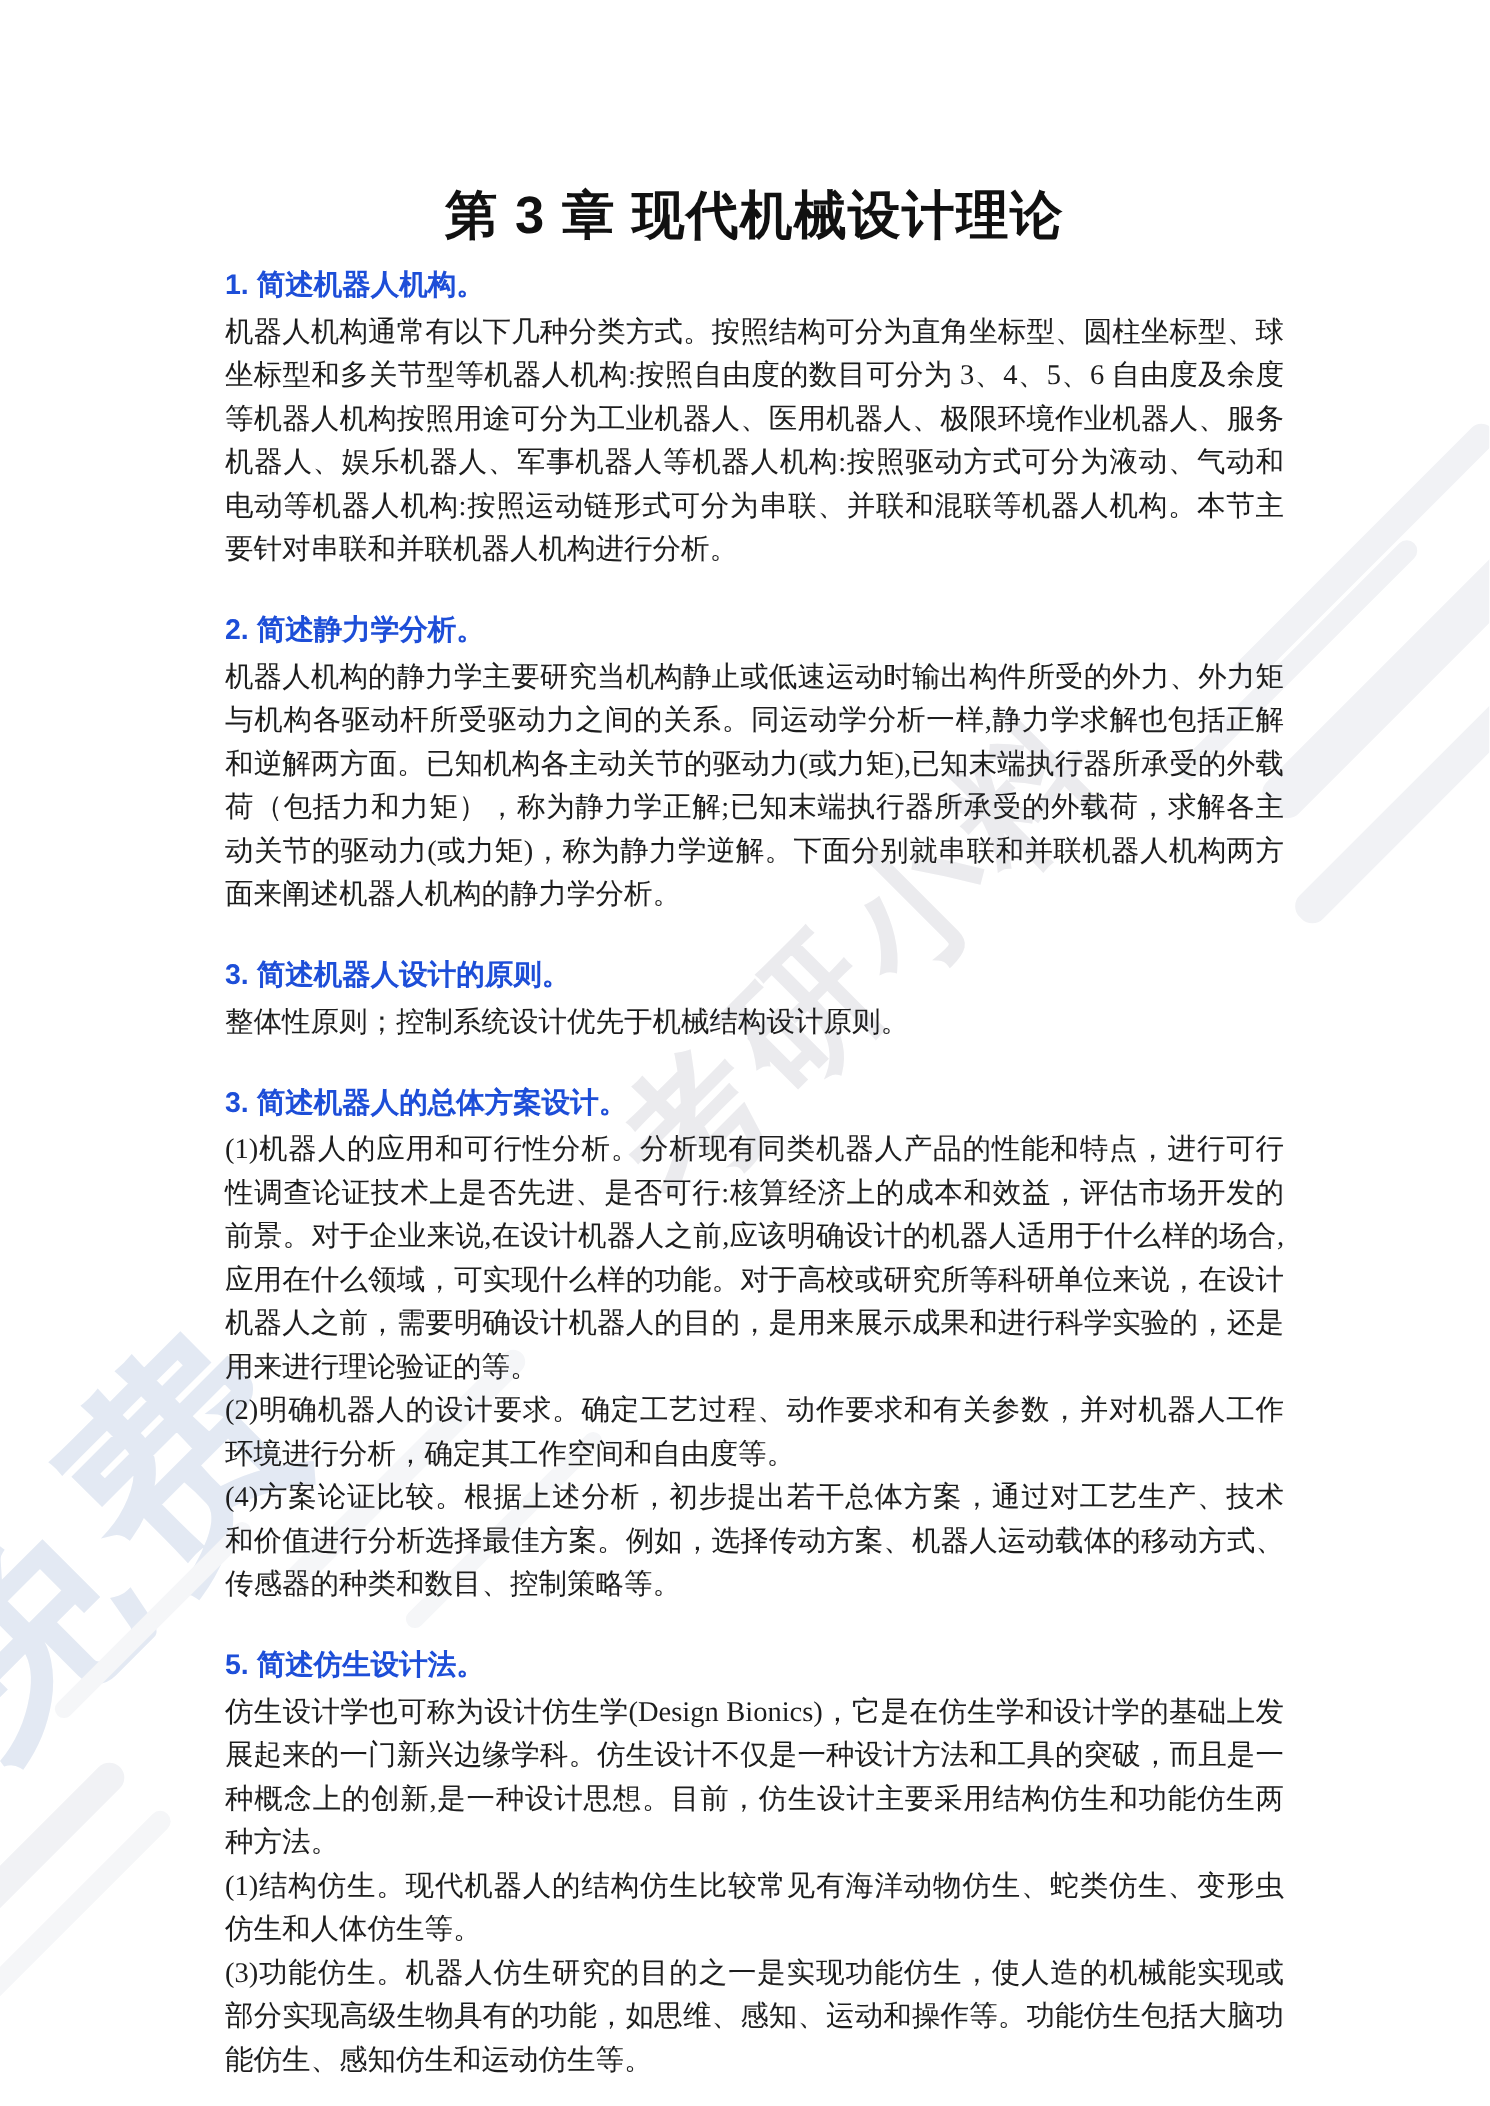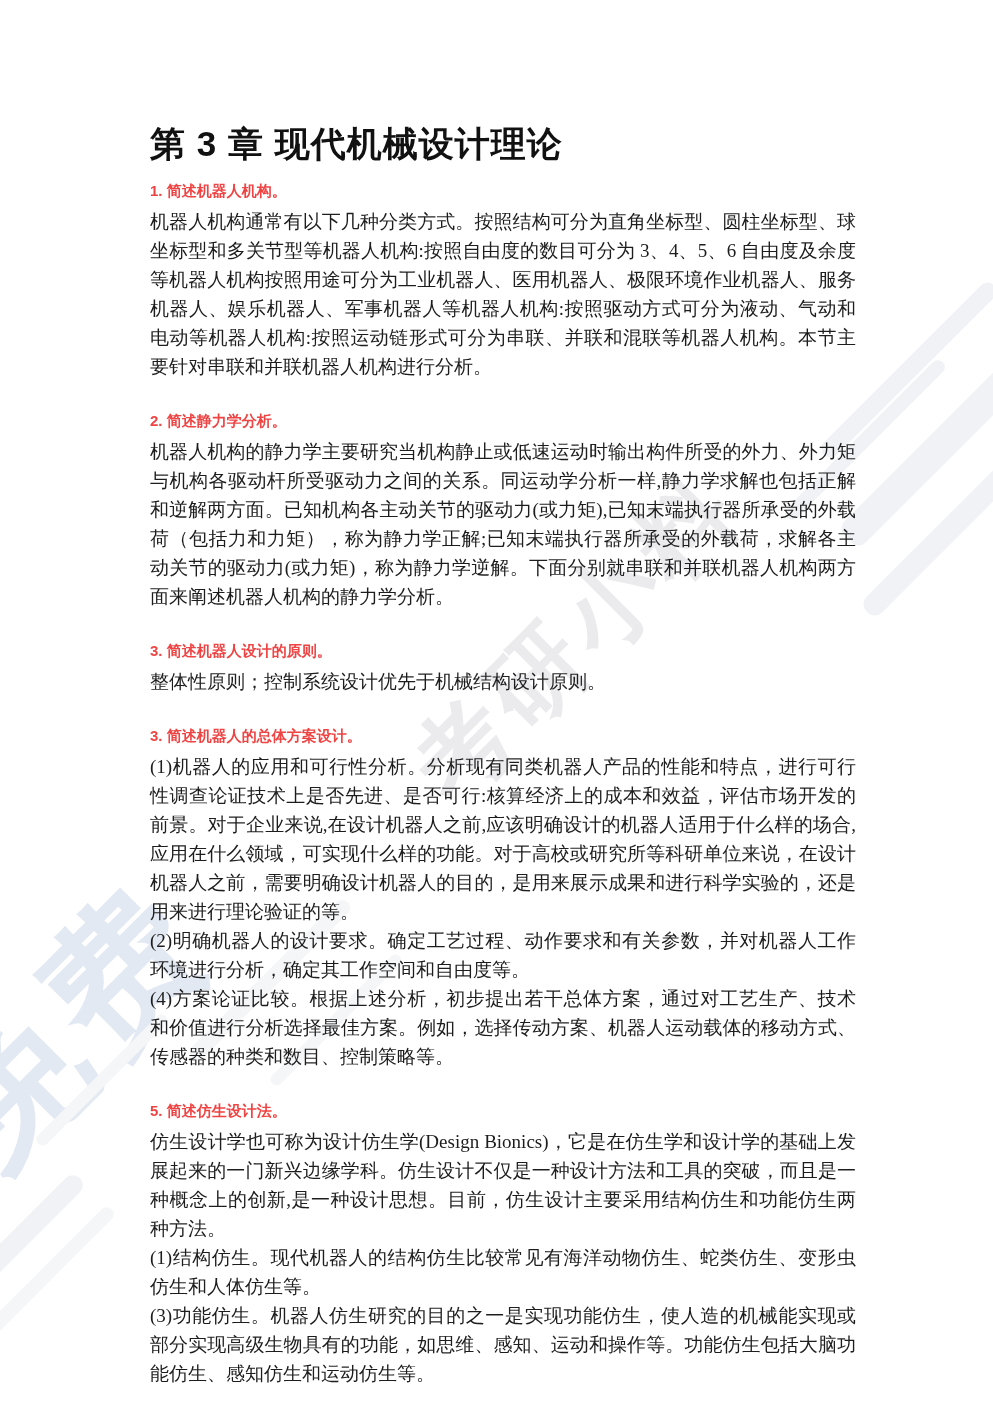--- a/index.html
+++ b/index.html
@@ -56,30 +56,30 @@
   .content {
     position:absolute;
     left:150px; top:120px;
     width:706px;
     z-index:1;
   }
   h1.title {
     font-family:"Liberation Sans","DejaVu Sans",sans-serif;
     font-size:35px; font-weight:700;
     color:#111111;
-    text-align:left;
+    text-align:center;
     letter-spacing:1px;
     margin:0 0 10px 0;
     line-height:48px;
   }
   section.qa { margin:0; }
   h2.q {
     font-family:"Liberation Sans","DejaVu Sans",sans-serif;
-    font-size:15px; font-weight:700;
-    color:#ef4444;
+    font-size:19px; font-weight:700;
+    color:#1d4ed8;
     margin:27px 0 3px 0;
     line-height:26px;
   }
   section.qa:first-child h2.q { margin-top:5px; }
   p.a {
     font-size:19px;
     line-height:29px;
     margin:0;
     text-align:justify;
     color:#1d1d1d;

